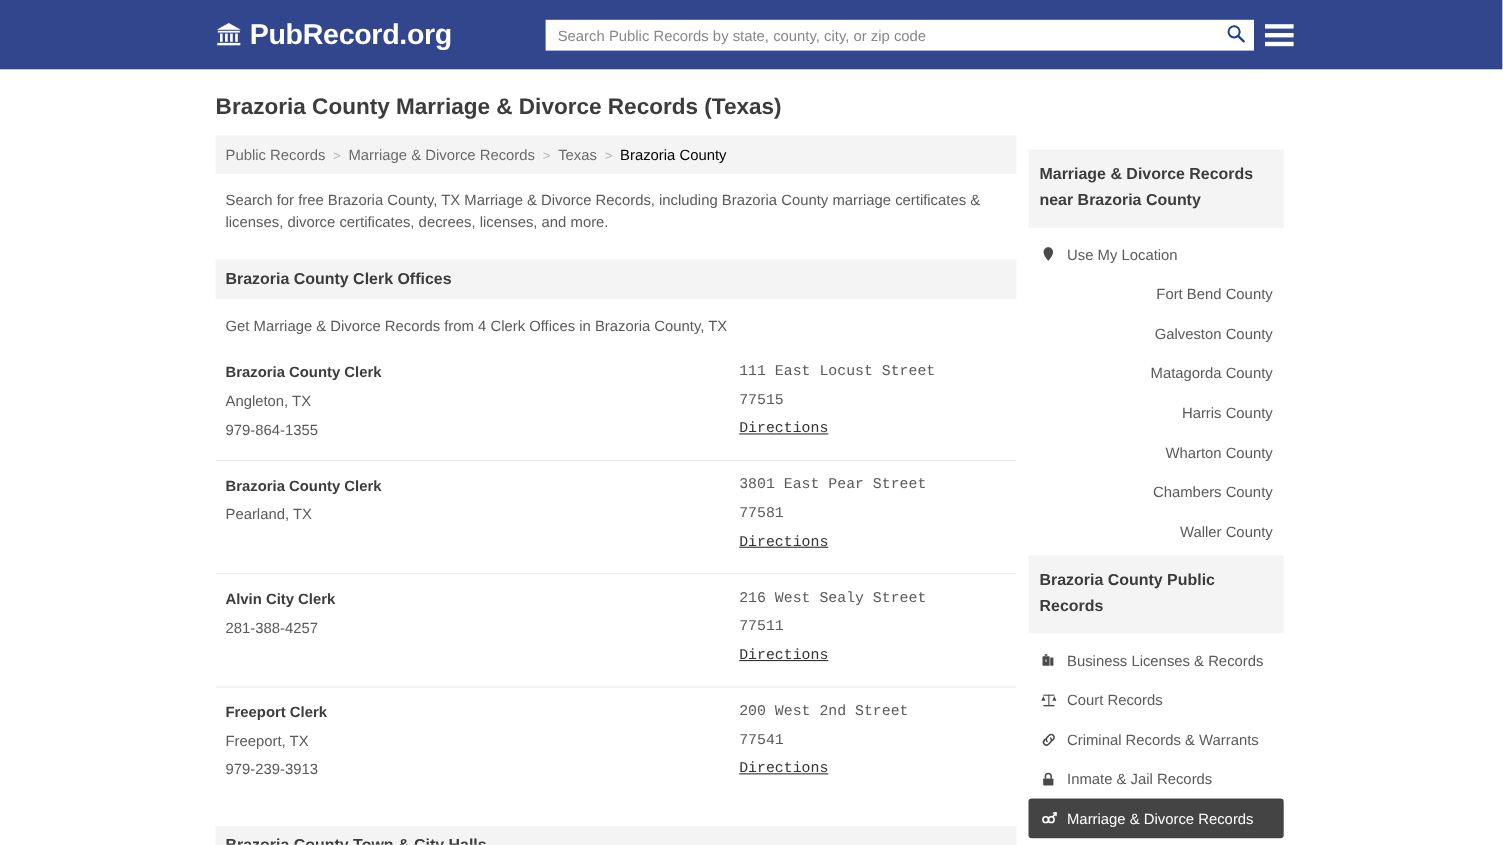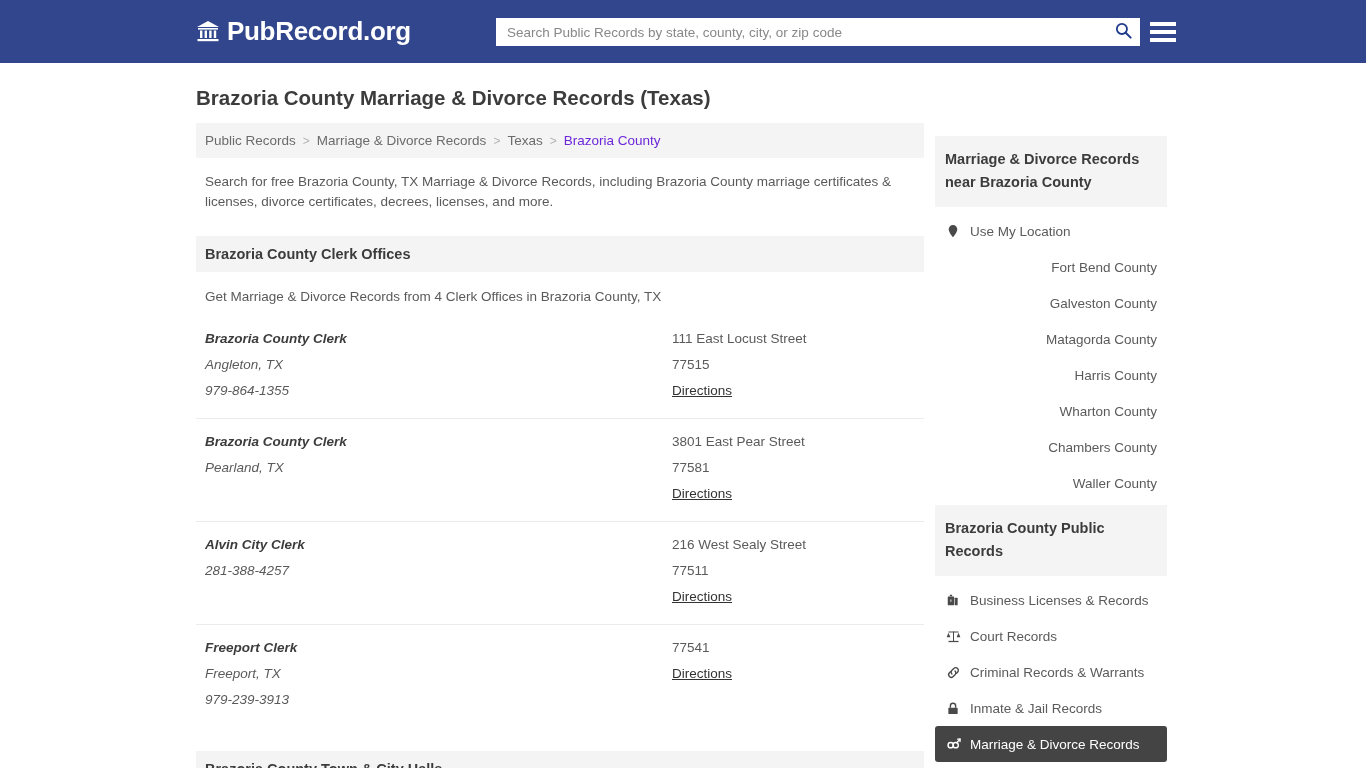--- a/index.html
+++ b/index.html
@@ -137,21 +137,21 @@
     color: #6b6b6b;
     text-decoration: none;
     white-space: nowrap;
     text-align: right;
   }
   .breadcrumb .sep {
     color: #b3b3b3;
     margin: 0 7px;
     font-size: 12px;
   }
-  .breadcrumb .current { color: #6d28d9; white-space: nowrap; }
+  .breadcrumb .current { color: #000000; white-space: nowrap; }
 
   
   .intro {
     font-size: 13.5px;
     color: #5a5a5a;
     line-height: 20px;
     margin: 14px 0 0 9px;
     width: 714px;
   }
 
@@ -177,22 +177,22 @@
   }
 
   
   .records { margin-top: 12px; }
   .record {
     display: flex;
     padding: 10px 9px 14px 9px;
     border-top: 1px solid #ececec;
   }
   .record:first-child { border-top: 0; }
-  .record-left { width: 467px; font-style: italic; }
-  .record-right { flex: 1; }
+  .record-left { width: 467px; }
+  .record-right { flex: 1; font-family: Liberation Mono, monospace; }
   .rec-name {
     font-size: 13.5px;
     font-weight: bold;
     color: #3c3c3c;
     line-height: 26px;
   }
   .rec-line {
     font-size: 13.5px;
     color: #5a5a5a;
     line-height: 26px;
@@ -353,20 +353,21 @@
           </div>
         </div>
 
         <div class="record">
           <div class="record-left">
             <div class="rec-name">Freeport Clerk</div>
             <div class="rec-line">Freeport, TX</div>
             <div class="rec-line">979-239-3913</div>
           </div>
           <div class="record-right">
+            <div class="rec-addr">200 West 2nd Street</div>
             <div class="rec-addr">77541</div>
             <div><a class="rec-dir" href="#">Directions</a></div>
           </div>
         </div>
 
       </div>
     </section>
 
     <section class="section">
       <div class="section-header">

